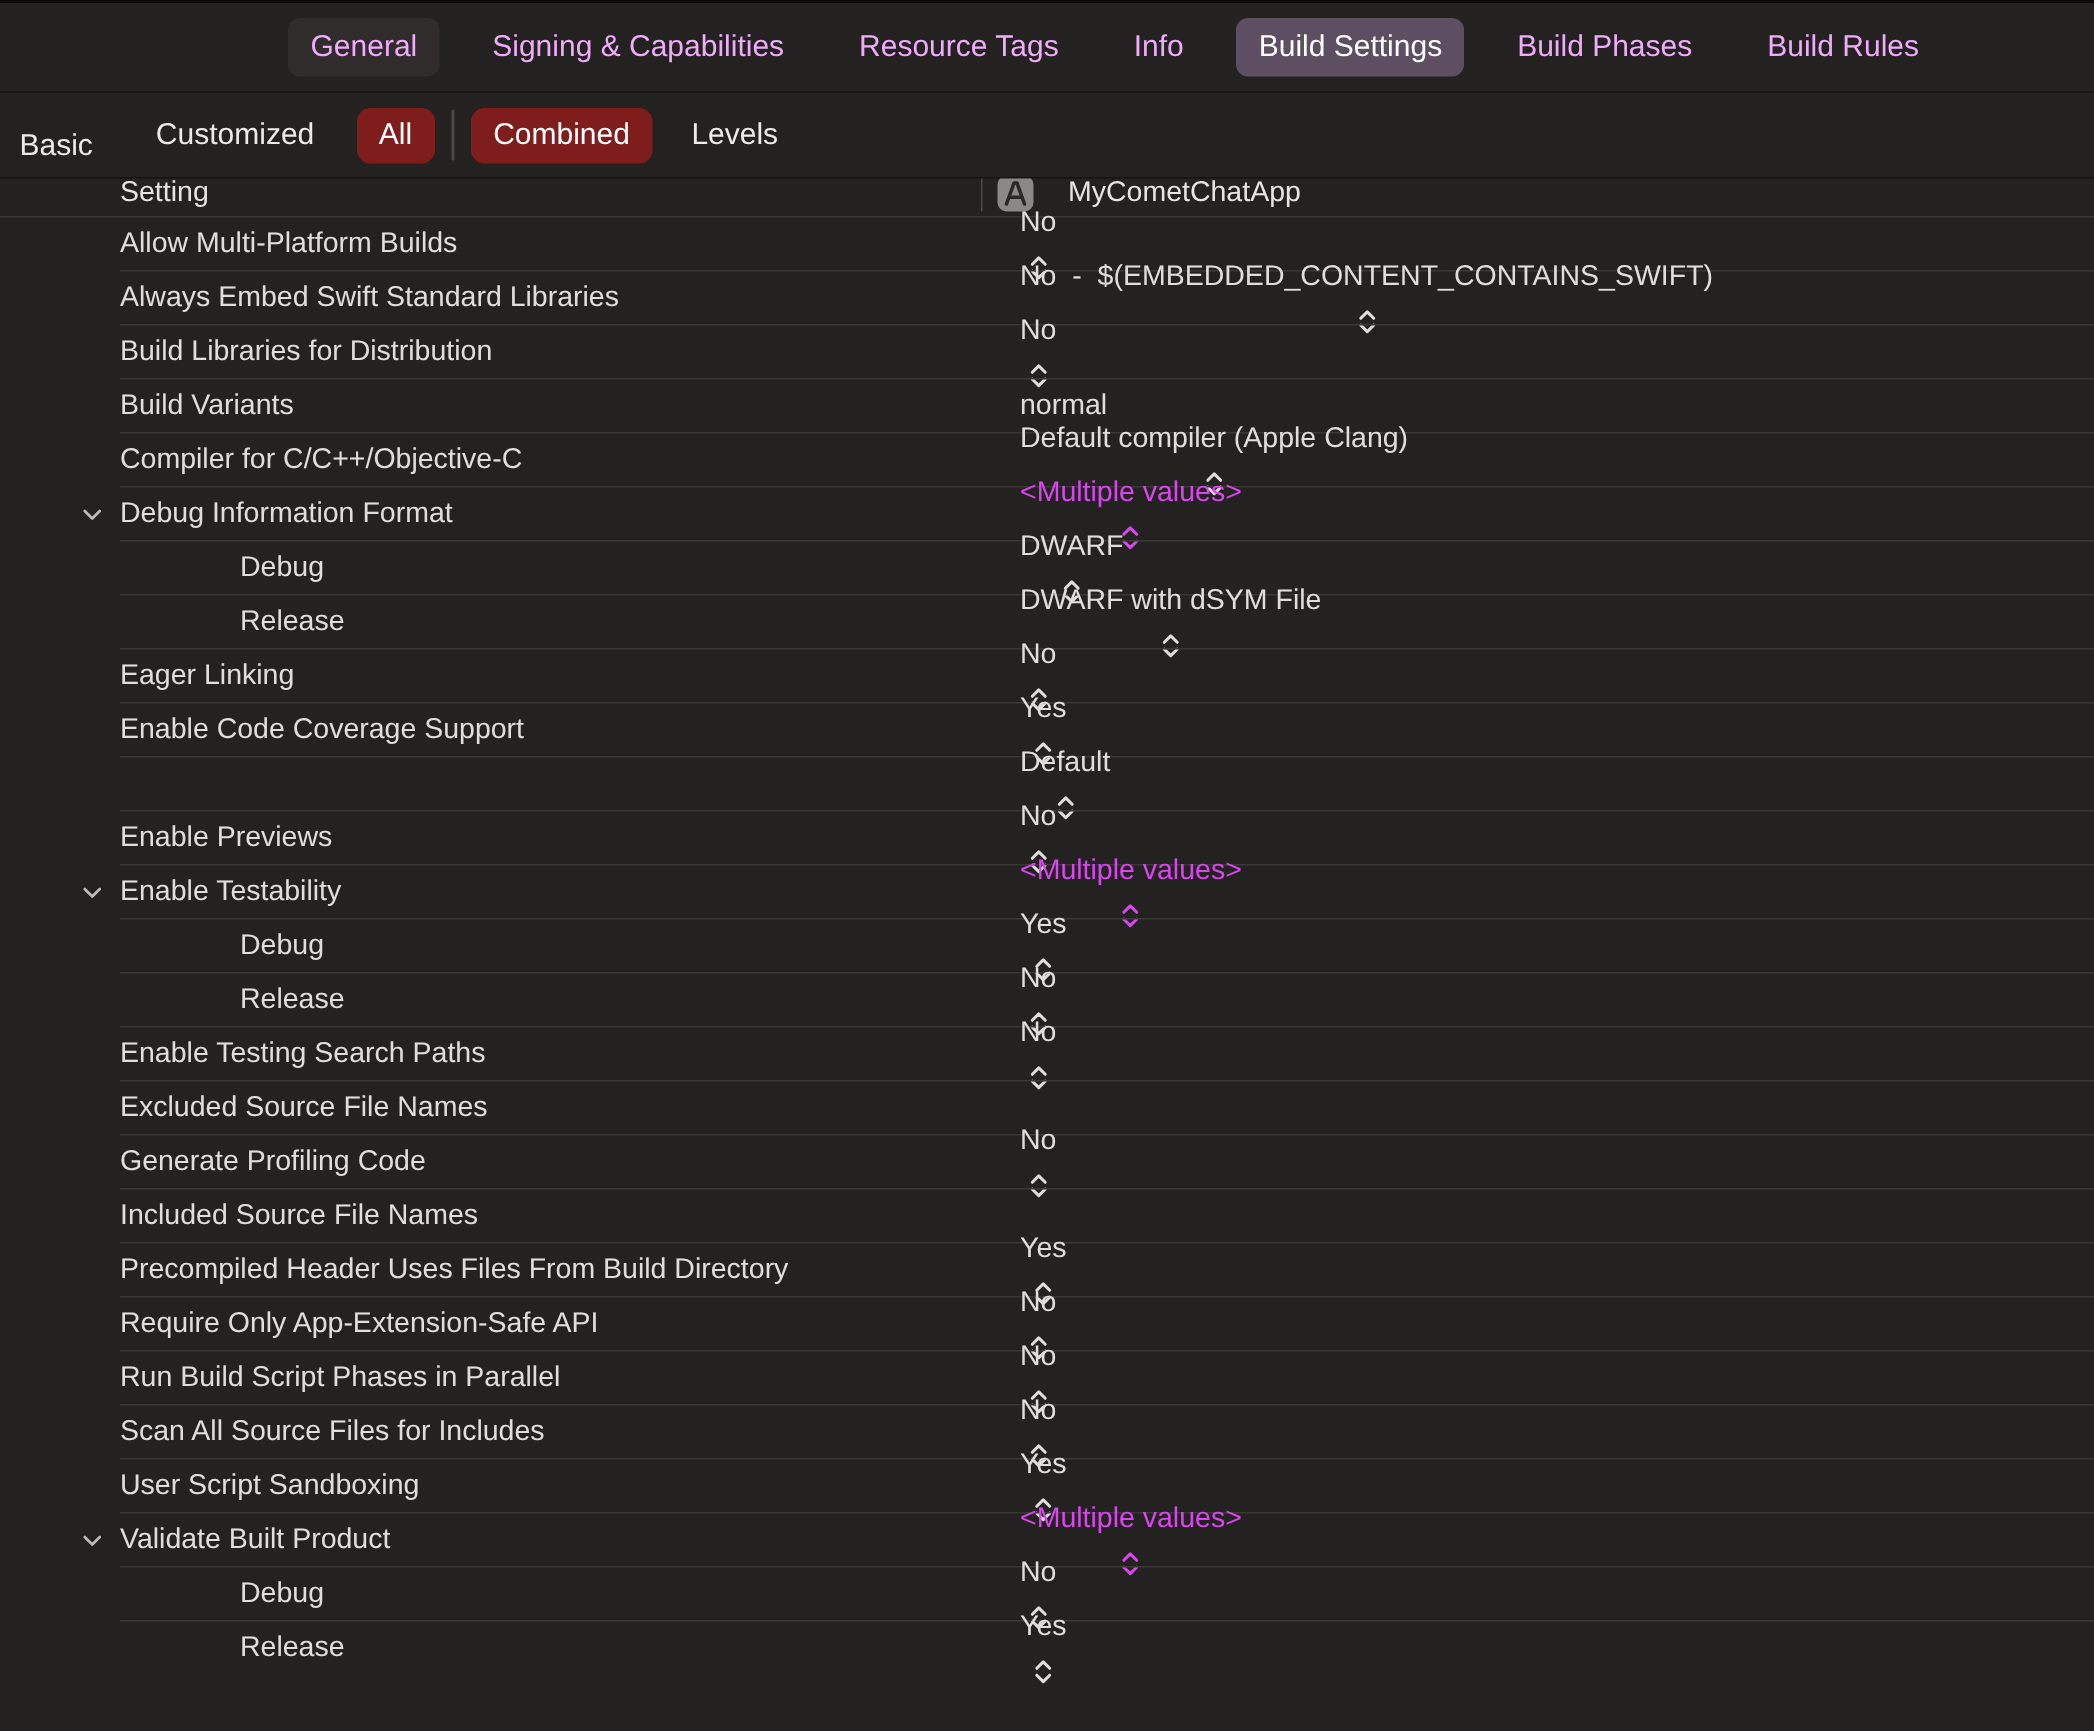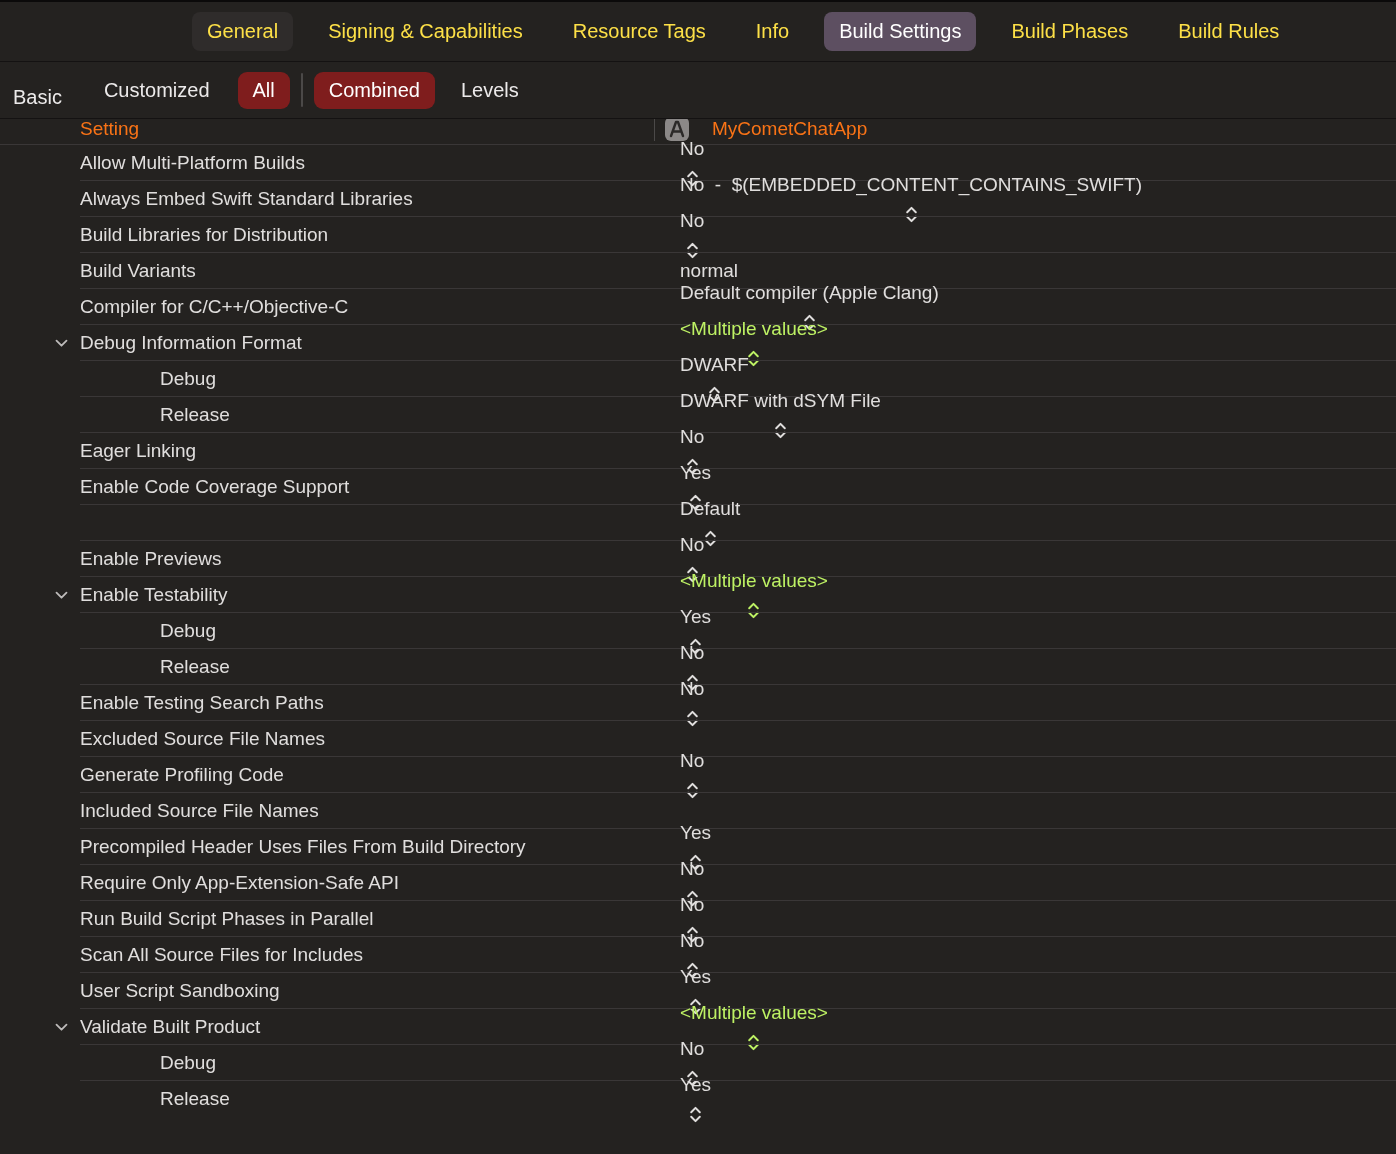--- a/index.html
+++ b/index.html
@@ -17,21 +17,21 @@
   .tab-bar {
     height:60px;
     display:flex; align-items:center;
     padding-left:192px; gap:20px;
     border-bottom:1px solid #141212;
     font-size:20px;
   }
   .tab {
     padding:8px 15px;
     border-radius:8px;
-    color:#fde047;
+    color:#f0abfc;
     white-space:nowrap;
     cursor:default;
   }
   .tab.hl   { background:#2f2c2b; }
   .tab.sel  { background:#5d4f61; color:#ffffff; }
 
   
   .filter-bar {
     height:57px;
     display:flex; align-items:center;
@@ -51,21 +51,21 @@
     width:2px; height:34px; background:#4b4948;
     margin:0 11px; border-radius:1px;
   }
   .f-levels { margin-left:26px; }
 
   
   .settings-table { position:relative; }
   .table-header {
     position:relative; height:26px; overflow:hidden;
     border-bottom:1px solid #3a3737;
-    color:#f97316; font-size:19px;
+    color:#e5e5e5; font-size:19px;
   }
   .header-clip { position:absolute; top:-7px; left:0; right:0; height:33px; }
   .header-setting { position:absolute; left:80px; top:50%; transform:translateY(-50%); }
   .header-vline { position:absolute; left:654px; top:0; bottom:4px; width:1px; background:#4b4948; }
   .header-target {
     position:absolute; left:664px; top:50%; transform:translateY(-50%);
     display:flex; align-items:center; gap:22px;
   }
   .app-icon { display:block; }
 
@@ -86,21 +86,21 @@
     position:absolute; left:80px; top:50%; transform:translateY(-50%);
     white-space:nowrap; color:#e0dedd;
   }
   .row-label.indent { left:160px; }
   .value-wrap {
     position:absolute; left:680px; top:50%; transform:translateY(-50%);
     display:flex; align-items:center; gap:9px;
     color:#e0dedd;
     flex-direction:column;
   }
-  .value-wrap.muted { color:#bef264;align-items:center; }
+  .value-wrap.muted { color:#d946ef;align-items:center; }
   .row-value { white-space:pre; }
   .stepper { display:flex; align-items:center; }
   .stepper svg, .disclosure svg { display:block; }
 </style>
 </head>
 <body>
 
 <div class="top-edge"></div>
 
 <div class="tab-bar">

